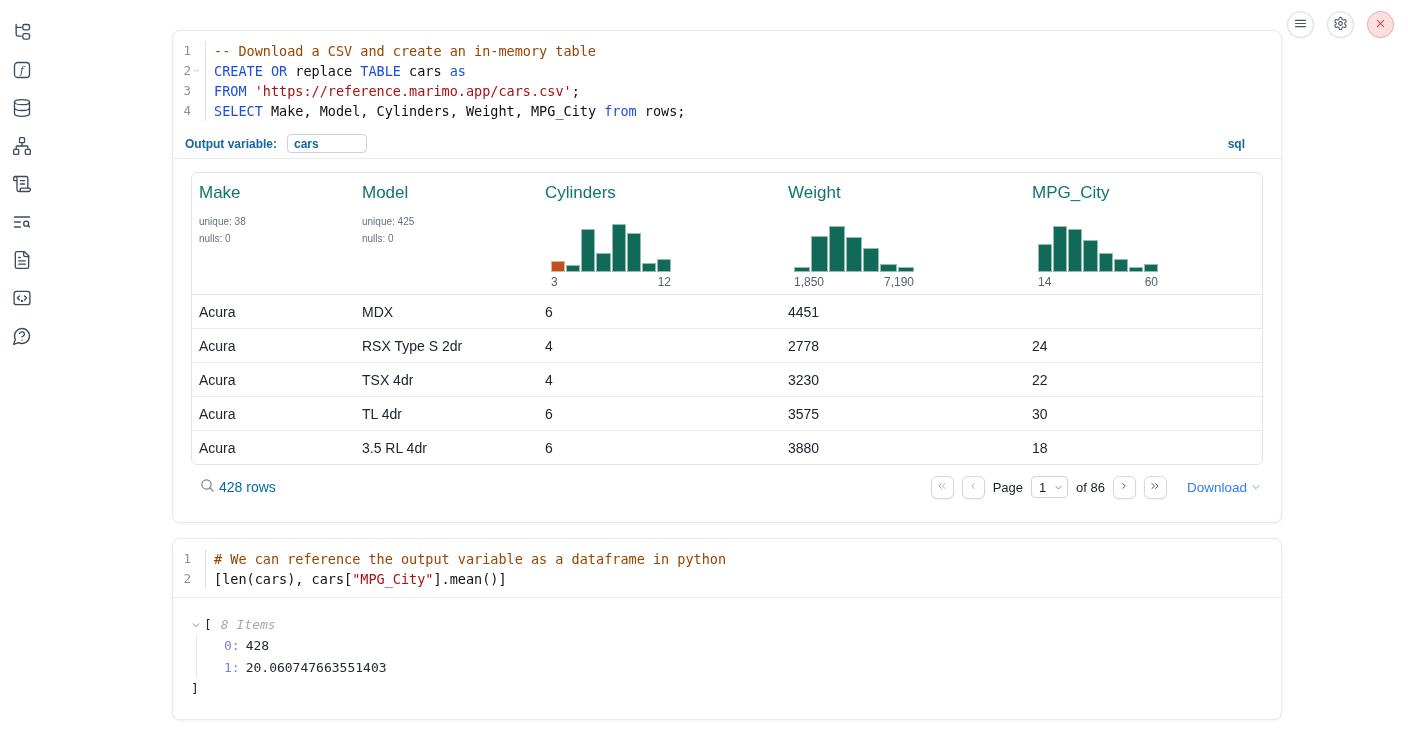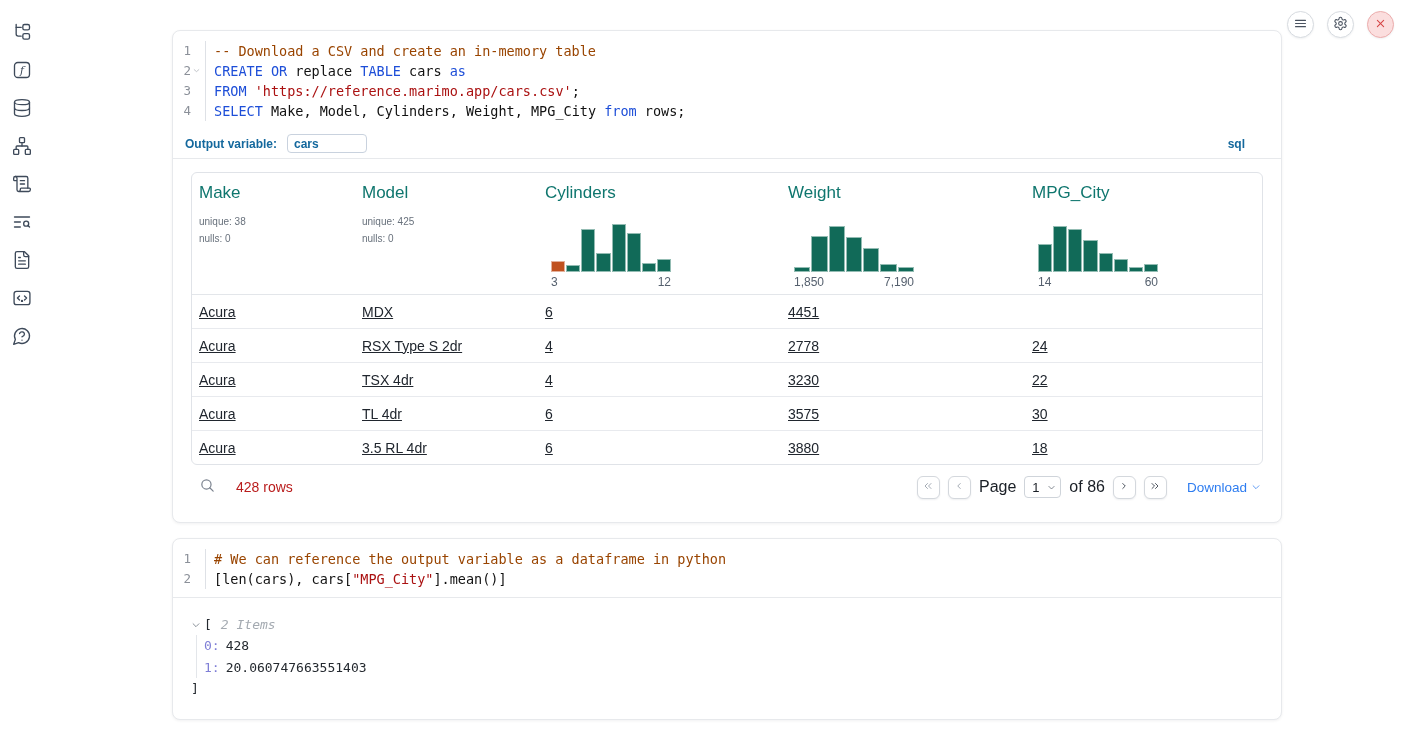--- a/index.html
+++ b/index.html
@@ -73,58 +73,58 @@
   
   .table-card { border: 1px solid #e0e3e8; border-radius: 6px; overflow: hidden; }
   .tgrid { display: grid; grid-template-columns: 163px 183px 243px 244px auto; }
   .th { padding: 10px 4px 0 7px; display: flex; flex-direction: column; height: 121px; cursor: pointer; }
   .th-label { font-size: 17px; color: #0f766e; }
   .th-stats { margin-top: 10px; font-size: 10px; color: #68717c; line-height: 17px; }
   .hist-wrap { margin-top: auto; margin-left: 6px; width: 120px; padding-bottom: 5px; }
   .hist { display: flex; align-items: flex-end; gap: 1px; height: 50px; }
   .hist .bar { flex: 1 1 0; border: 1.5px solid rgba(255,255,255,.55); }
   .hist-ticks { display: flex; justify-content: space-between; font-size: 12px; color: #55606e; margin-top: 3px; }
-  .tr { display: grid; grid-template-columns: 163px 183px 243px 244px auto; border-top: 1px solid #e8eaee; text-decoration: underline; }
+  .tr { display: grid; grid-template-columns: 163px 183px 243px 244px auto; border-top: 1px solid #e8eaee; }
   .tr:first-child { border-top: 1px solid #e3e6ea; }
   .td { height: 33px; display: flex; align-items: center; padding-left: 7px; font-size: 14px; color: #20262e; }
   
   .table-footer { display: flex; align-items: center; height: 40px; margin-top: 2px; padding: 0 2px 0 8px; }
   .search-btn { border: none; background: transparent; cursor: pointer; display: flex; padding: 0; }
   .search-btn svg { width: 17px; height: 17px; stroke: #7a828e; stroke-width: 1.7; fill: none; stroke-linecap: round; }
-  .rowcount { margin-left: 20px; font-size: 14px; color: #b91c1c; }
+  .rowcount { margin-left: 3px; font-size: 14px; color: #0369a1; }
   .pager { margin-left: auto; display: flex; align-items: center; gap: 8px; }
   .pg-btn {
     width: 23px; height: 23px; border: 1px solid #d4d8dd; border-radius: 6px; background: #fff;
     box-shadow: 0 1px 2px rgba(20,30,50,.07); display: flex; align-items: center; justify-content: center;
     cursor: pointer; padding: 0;
   }
   .pg-btn svg { width: 12px; height: 12px; fill: none; stroke-width: 1.8; stroke-linecap: round; stroke-linejoin: round; }
   .pg-btn.muted svg { stroke: #9aa1ab; }
   .pg-btn.active svg { stroke: #3b434e; }
-  .pg-text { font-size: 16px; color: #1a1f26; }
+  .pg-text { font-size: 13px; color: #1a1f26; }
   .page-select {
     display: flex; align-items: center; justify-content: space-between;
     width: 37px; height: 22px; border: 1px solid #cfd4da; border-radius: 4px; background: #fff;
     padding: 0 4px 0 7px; font-size: 13px; color: #1a1f26; cursor: pointer;
   }
   .page-select svg { width: 9px; height: 9px; stroke: #4a5360; stroke-width: 1.8; fill: none; stroke-linecap: round; }
   .download-link {
     margin-left: 12px; display: flex; align-items: center; gap: 4px; border: none; background: transparent;
     color: #2d7cf0; font-size: 13.5px; cursor: pointer; font-family: "Liberation Sans", sans-serif;
   }
   .download-link svg { width: 10px; height: 10px; stroke: #2d7cf0; stroke-width: 1.8; fill: none; stroke-linecap: round; }
   
   .py-divider { border-bottom: 1px solid #e7e9ec; }
   .tree-output { padding: 16px 18px 20px 18px; font-family: "DejaVu Sans Mono", monospace; font-size: 13px; }
   .tree-row1 { display: flex; align-items: center; line-height: 21px; }
   .tree-chevron { width: 13px; display: inline-flex; cursor: pointer; }
   .tree-chevron svg { width: 10px; height: 10px; stroke: #5b6470; stroke-width: 1.7; fill: none; stroke-linecap: round; }
   .tree-bracket { color: #24292f; }
   .tree-count { color: #a4aab1; font-style: italic; margin-left: 9px; }
-  .tree-items { margin-left: 5px; border-left: 1px solid #e3e6ea; padding-left: 7px; }
+  .tree-items { margin-left: 5px; border-left: 1px solid #e3e6ea; padding-left: 27px; }
   .tree-item { line-height: 21.5px; }
   .tree-index { color: #7e7ed6; }
   .tree-value { color: #24292f; font-weight: 500; margin-left: 6px; }
   .tree-close { line-height: 21px; color: #24292f; }
 </style>
 </head>
 <body>
 
 <aside class="sidebar">
   <button class="side-btn">
@@ -444,21 +444,21 @@
       </div>
     <div class="py-divider"></div>
     <div class="tree-output">
       <div class="tree-row1">
         <span class="tree-chevron">
             <svg viewBox="0 0 24 24">
               <polyline points="5,9 12,16 19,9"></polyline>
             </svg>
           </span>
         <span class="tree-bracket">[</span>
-        <span class="tree-count">2 Items</span>
+        <span class="tree-count">8 Items</span>
       </div>
       <div class="tree-items" id="tree-items">
           <div class="tree-item"><span class="tree-index">0:</span><span class="tree-value">428</span></div>
           <div class="tree-item"><span class="tree-index">1:</span><span class="tree-value">20.060747663551403</span></div>
         </div>
       <div class="tree-close">]</div>
     </div>
   </section>
 
 </main>

